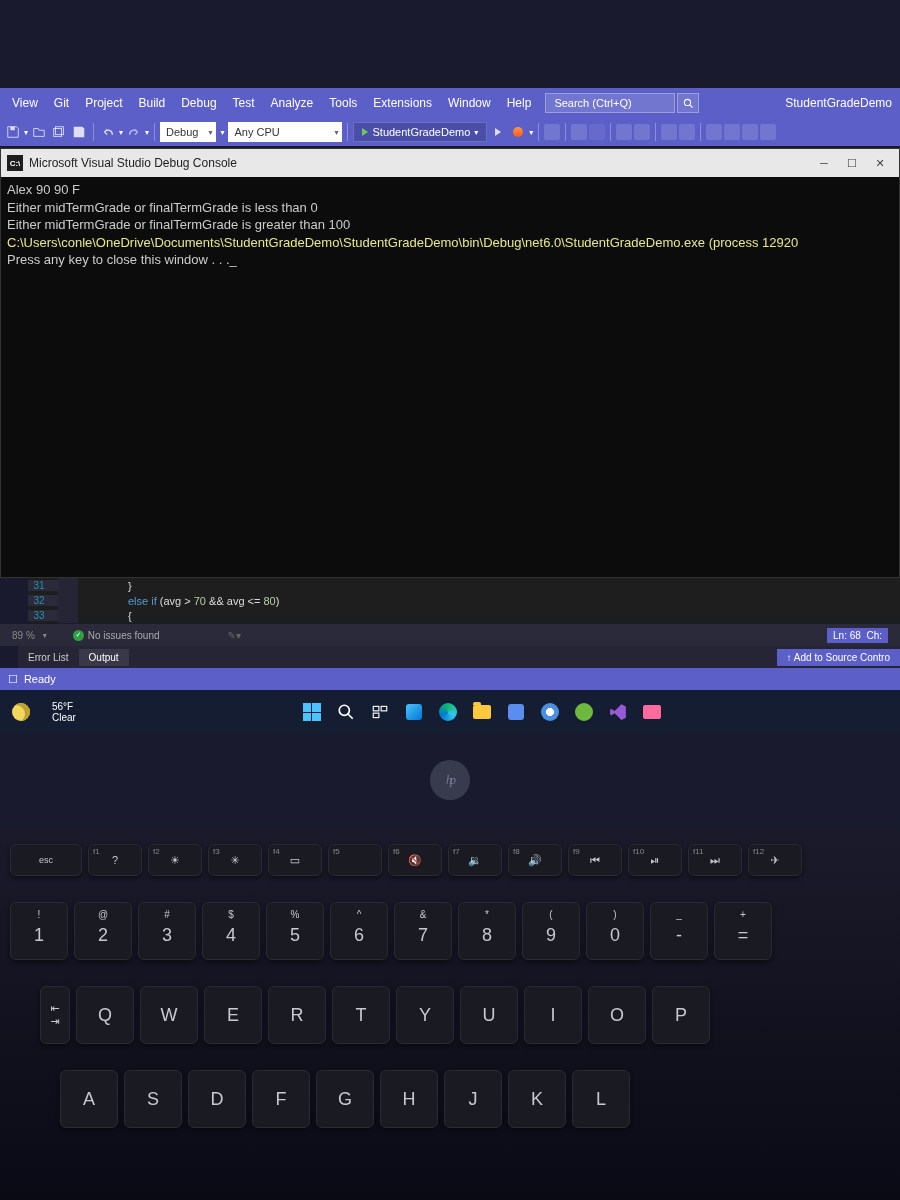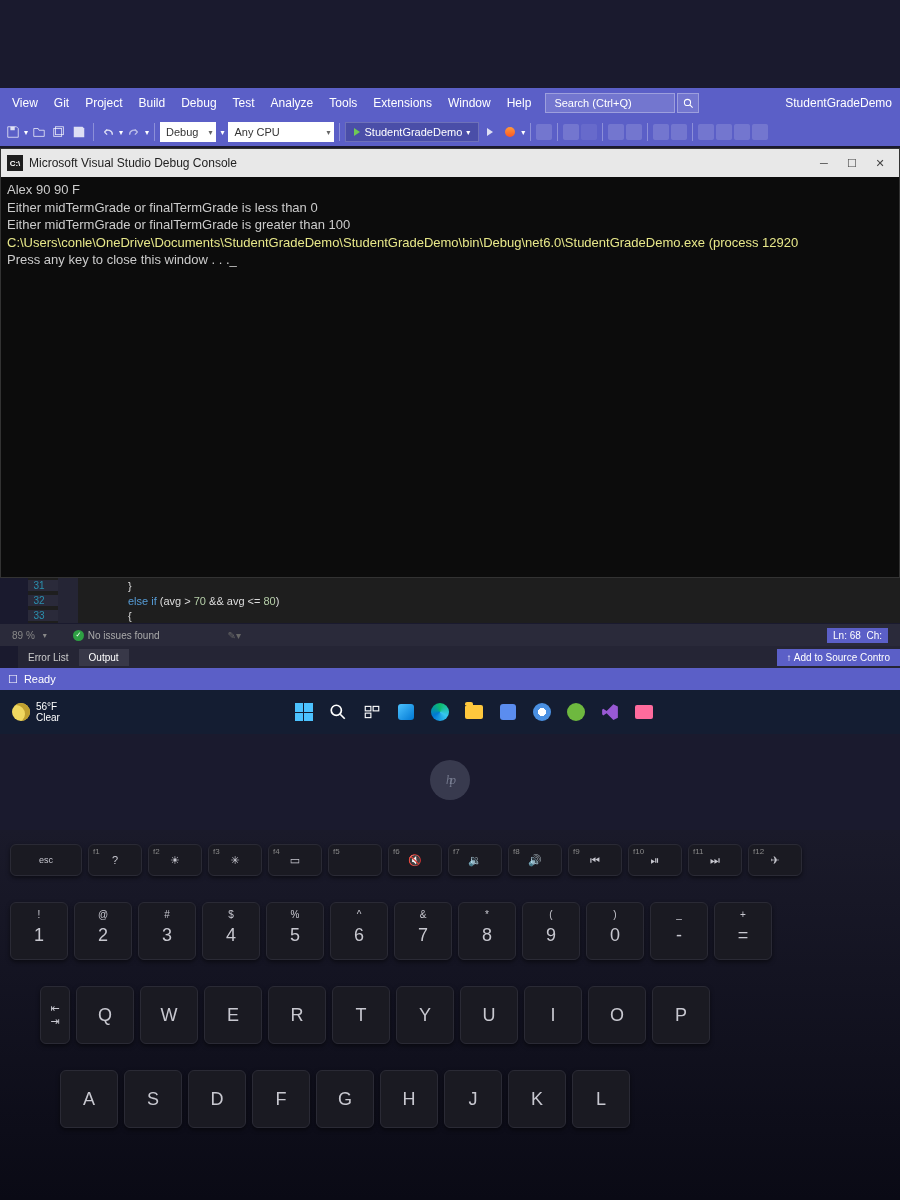--- a/index.html
+++ b/index.html
@@ -55,21 +55,21 @@
 .tabs-row { position: absolute; top: 646px; left: 18px; right: 0; height: 22px; background: #252535; display: flex; align-items: center; font-size: 10px; }
 .tab { padding: 3px 10px; color: #ccc; cursor: pointer; }
 .tab.active { background: #383848; color: white; }
 .add-source { margin-left: auto; background: #5b5fc7; color: white; padding: 3px 10px; font-size: 10px; display: flex; align-items: center; gap: 4px; }
 
 
 .vs-bottom { position: absolute; top: 668px; left: 0; right: 0; height: 22px; background: #5b5fc7; display: flex; align-items: center; padding: 0 8px; font-size: 11px; color: white; }
 
 
 .win-taskbar { position: absolute; top: 690px; left: 0; right: 0; height: 44px; background: rgba(20,30,50,0.85); display: flex; align-items: center; padding: 0 12px; }
-.weather { display: flex; align-items: center; gap: 6px; font-size: 10px; color: white; }
+.weather { display: flex; align-items: center; gap: 22px; font-size: 10px; color: white; }
 .moon { width: 18px; height: 18px; border-radius: 50%; background: #f0d860; box-shadow: inset -5px 2px 0 #c0a030; }
 .task-center { margin: 0 auto; display: flex; gap: 8px; align-items: center; }
 .task-icon { width: 26px; height: 26px; border-radius: 4px; display: flex; align-items: center; justify-content: center; cursor: pointer; }
 .win-logo { display: grid; grid-template-columns: 1fr 1fr; grid-template-rows: 1fr 1fr; gap: 1px; width: 18px; height: 18px; }
 .win-logo div { background: #4cc2ff; }
 
 
 .hp-logo { position: absolute; top: 760px; left: 50%; transform: translateX(-50%); width: 40px; height: 40px; border-radius: 50%; background: rgba(180,190,210,0.2); display: flex; align-items: center; justify-content: center; color: rgba(200,210,230,0.4); font-style: italic; font-size: 12px; font-family: serif; letter-spacing: -2px; }
 
 
@@ -142,21 +142,21 @@
     <span style="color:white;font-size:8px">▾</span>
     <div class="tb-icon">
         <svg width="14" height="14" viewBox="0 0 16 16" fill="none" stroke="rgba(255,255,255,0.6)" stroke-width="1.5">
           <path d="M12 8a5 5 0 0 0-9 3M12 8l-3-3M12 8l-3 3"></path>
         </svg>
       </div>
     <span style="color:white;font-size:8px">▾</span>
     <div class="tb-sep"></div>
     <div class="tb-dropdown">Debug</div>
     <span style="color:white;font-size:8px;margin:0 2px">▾</span>
-    <div class="tb-dropdown" style="width:106px">Any CPU</div>
+    <div class="tb-dropdown" style="width:114px">Any CPU</div>
     <div class="tb-sep"></div>
     <div class="run-btn">
       <div class="play-tri"></div>
       <span>StudentGradeDemo</span>
       <span style="font-size:8px">▾</span>
     </div>
     <div class="tb-icon">
         <div class="play-tri outline"></div>
       </div>
     <div class="tb-icon">

